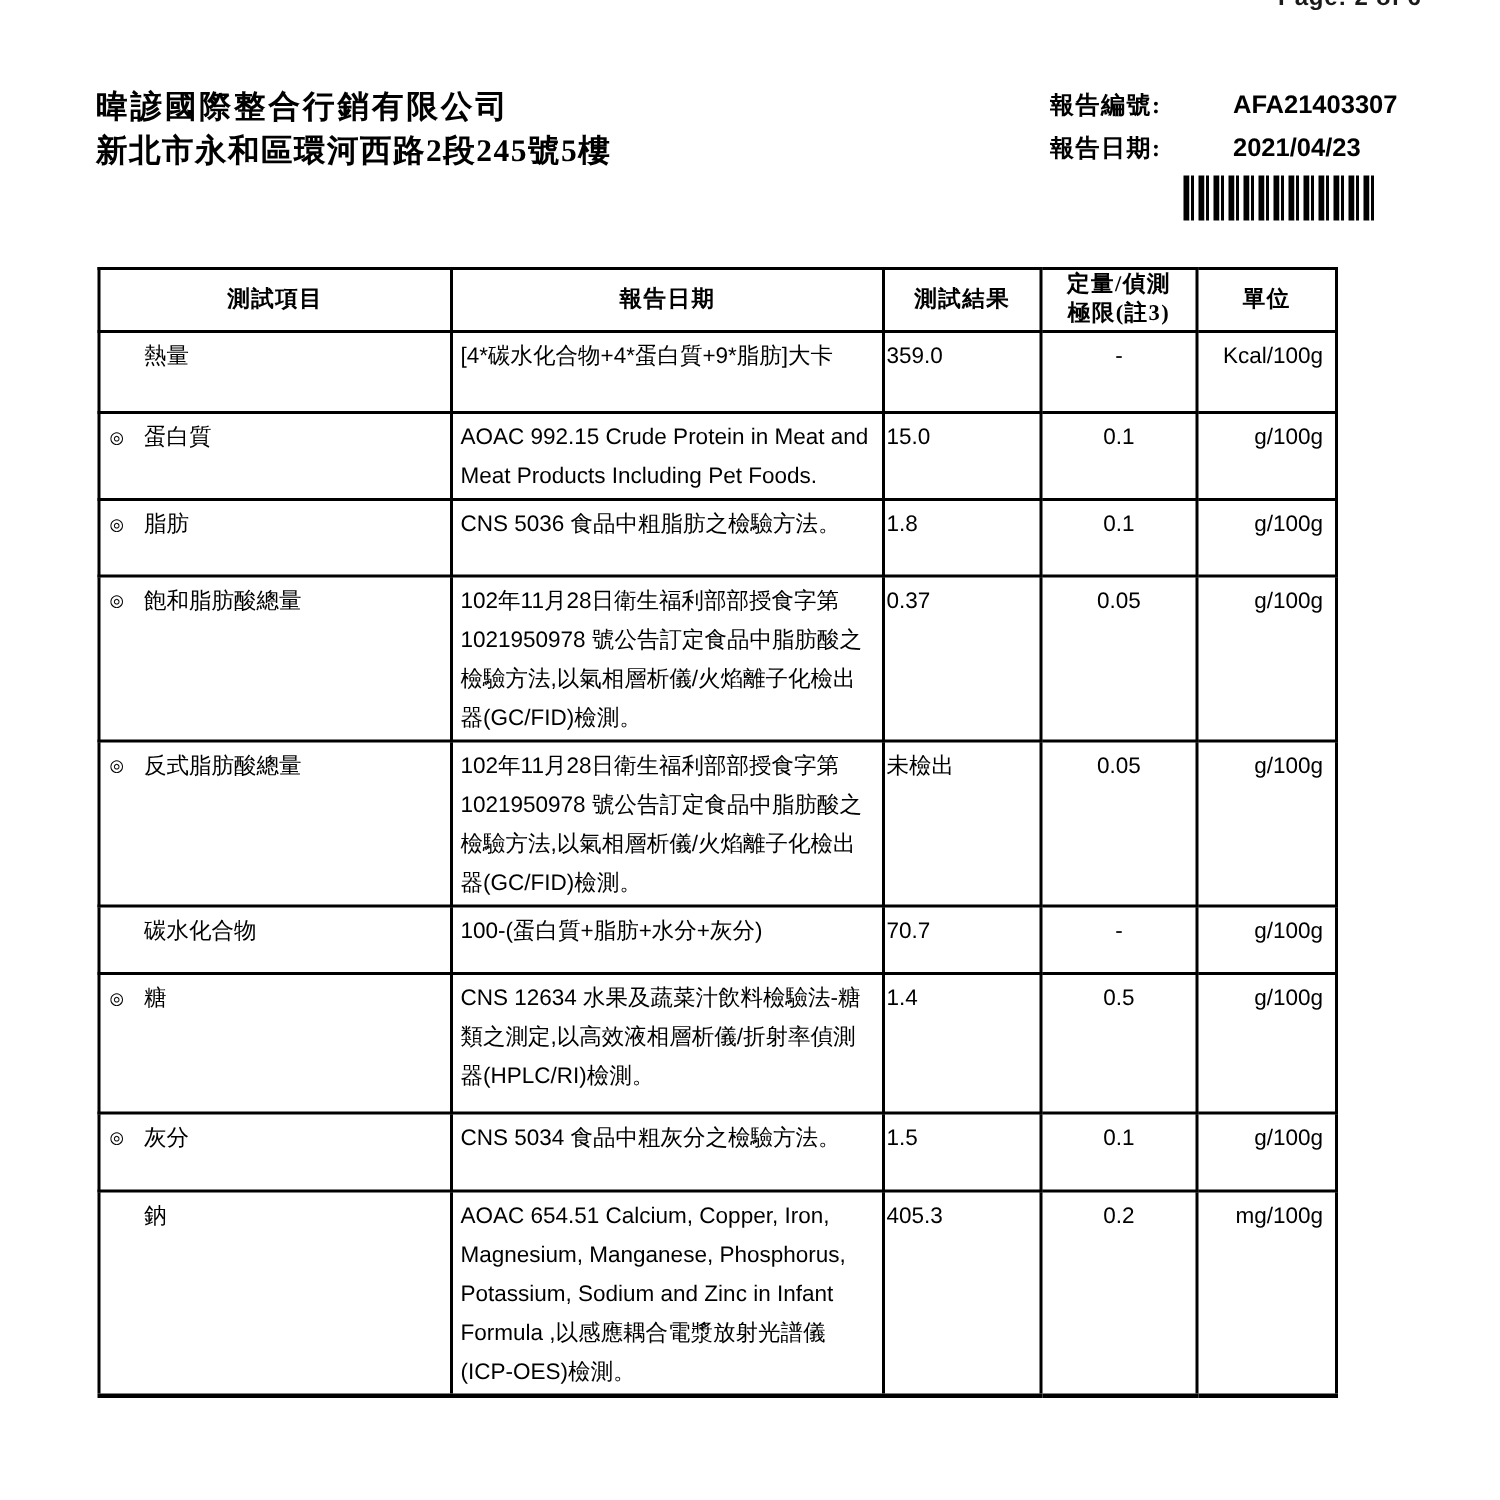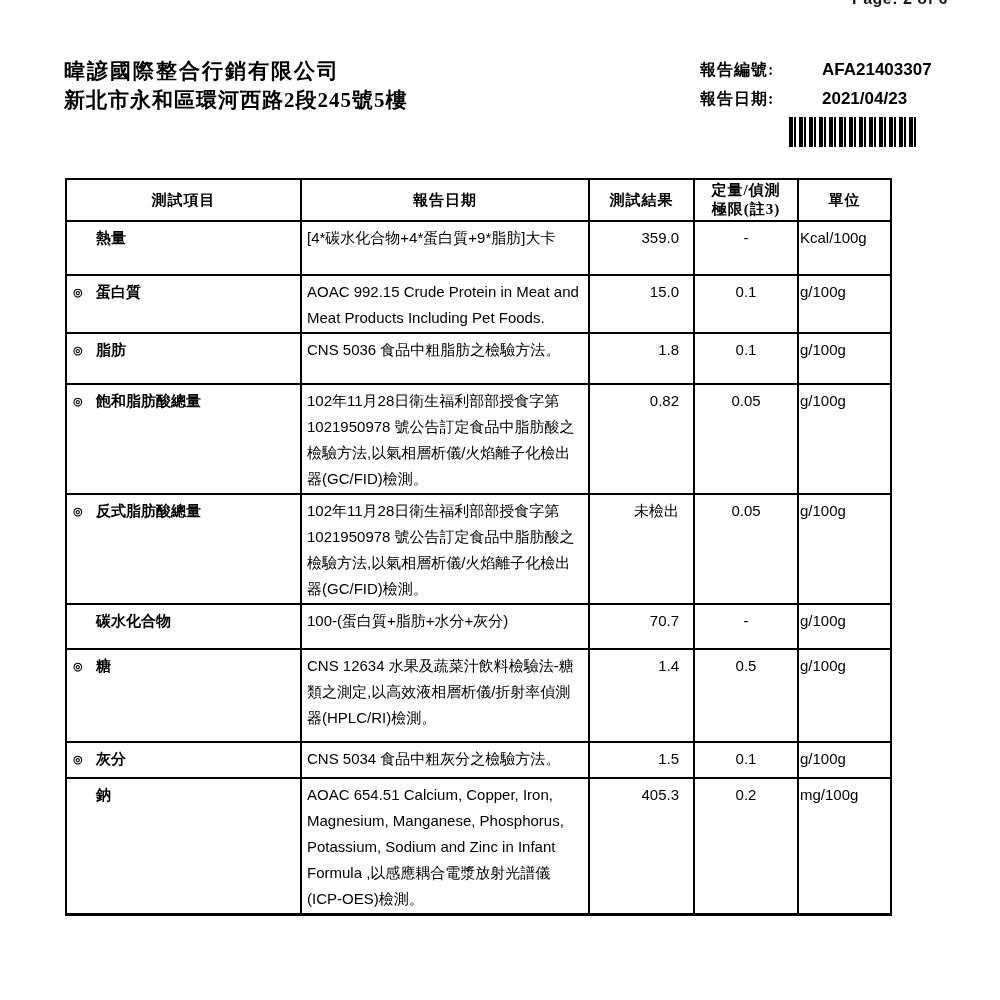--- a/index.html
+++ b/index.html
@@ -48,30 +48,30 @@
     overflow:hidden;
   }
   table.results th{
     font-weight:bold;text-align:center;vertical-align:middle;
     font-size:15px;line-height:19px;height:40px;padding:0 2px;
     font-family:"Liberation Serif", serif;letter-spacing:1px;
   }
   th.th-limit{white-space:pre-line;margin-top:28px;}
   tbody tr:last-child td{border-bottom:3px solid #000;}
   td{padding-top:3px;line-height:26px;}
-  td.c-item{padding-left:6px;font-weight:bold;}
+  td.c-item{padding-left:6px;}
   td.c-item .marker{
     display:inline-block;width:23px;font-size:11px;vertical-align:1px;
     text-align:left;
   }
   td.c-item .item-text{font-size:15px;}
   td.c-method{padding-left:5px;padding-right:4px;}
-  td.c-result{text-align:right;padding-right:14px;}
+  td.c-result{text-align:left;padding-right:14px;}
   td.c-limit{text-align:center;}
-  td.c-unit{padding-right:8px;}
+  td.c-unit{text-align:right;padding-right:8px;}
 </style>
 </head>
 <body>
 
 <div class="page-label">Page: 2 of 6</div>
 
 <div class="company">
   <div class="name">暐諺國際整合行銷有限公司</div>
   <div class="addr">新北市永和區環河西路2段245號5樓</div>
 </div>
@@ -189,21 +189,21 @@
     <td class="c-result">1.8</td>
     <td class="c-limit">0.1</td>
     <td class="c-unit">g/100g</td>
   </tr>
 
   <tr style="height: 105px;">
     <td class="c-item">
       <span class="marker">◎</span><span class="item-text">飽和脂肪酸總量</span>
     </td>
     <td class="c-method">102年11月28日衛生福利部部授食字第1021950978 號公告訂定食品中脂肪酸之檢驗方法,以氣相層析儀/火焰離子化檢出器(GC/FID)檢測。</td>
-    <td class="c-result">0.82</td>
+    <td class="c-result">0.37</td>
     <td class="c-limit">0.05</td>
     <td class="c-unit">g/100g</td>
   </tr>
 
   <tr style="height: 105px;">
     <td class="c-item">
       <span class="marker">◎</span><span class="item-text">反式脂肪酸總量</span>
     </td>
     <td class="c-method">102年11月28日衛生福利部部授食字第1021950978 號公告訂定食品中脂肪酸之檢驗方法,以氣相層析儀/火焰離子化檢出器(GC/FID)檢測。</td>
     <td class="c-result">未檢出</td>
@@ -225,21 +225,21 @@
     <td class="c-item">
       <span class="marker">◎</span><span class="item-text">糖</span>
     </td>
     <td class="c-method">CNS 12634 水果及蔬菜汁飲料檢驗法-糖類之測定,以高效液相層析儀/折射率偵測器(HPLC/RI)檢測。</td>
     <td class="c-result">1.4</td>
     <td class="c-limit">0.5</td>
     <td class="c-unit">g/100g</td>
   </tr>
 
 
-  <tr style="height: 36px;">
+  <tr style="height: 52px;">
     <td class="c-item">
       <span class="marker">◎</span><span class="item-text">灰分</span>
     </td>
     <td class="c-method">CNS 5034 食品中粗灰分之檢驗方法。</td>
     <td class="c-result">1.5</td>
     <td class="c-limit">0.1</td>
     <td class="c-unit">g/100g</td>
   </tr>
 
   <tr style="height: 133px;">

